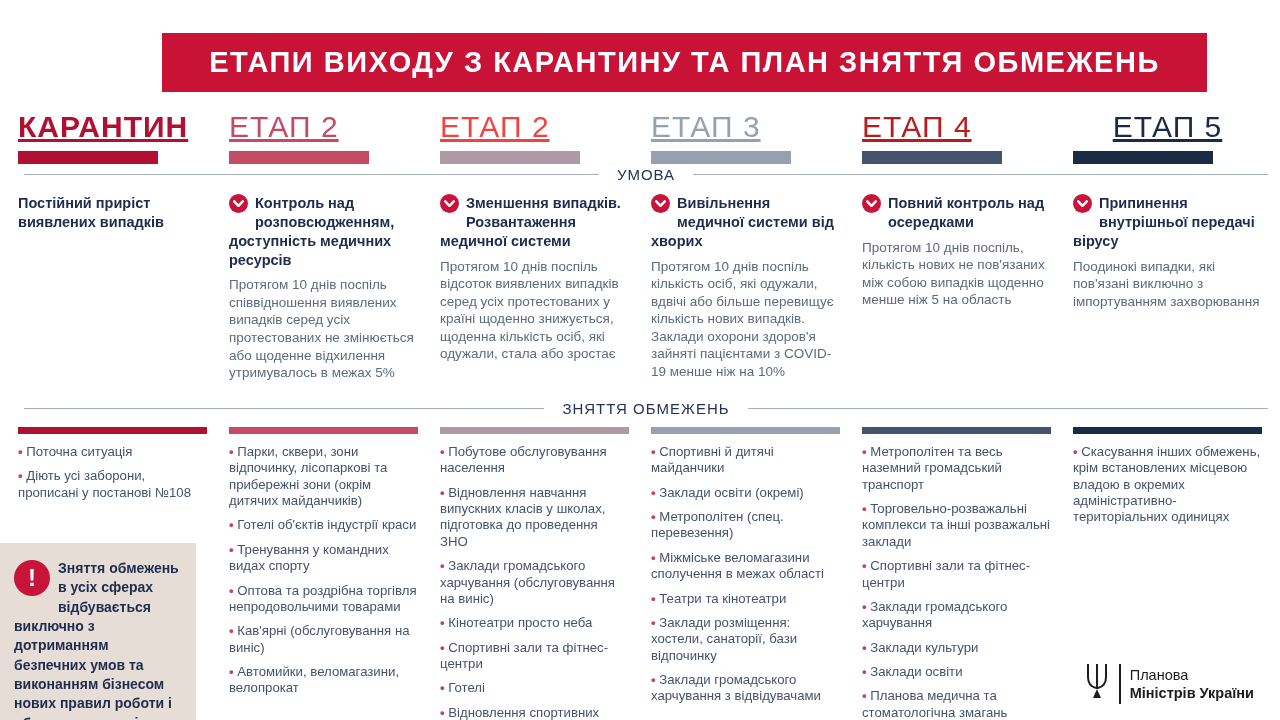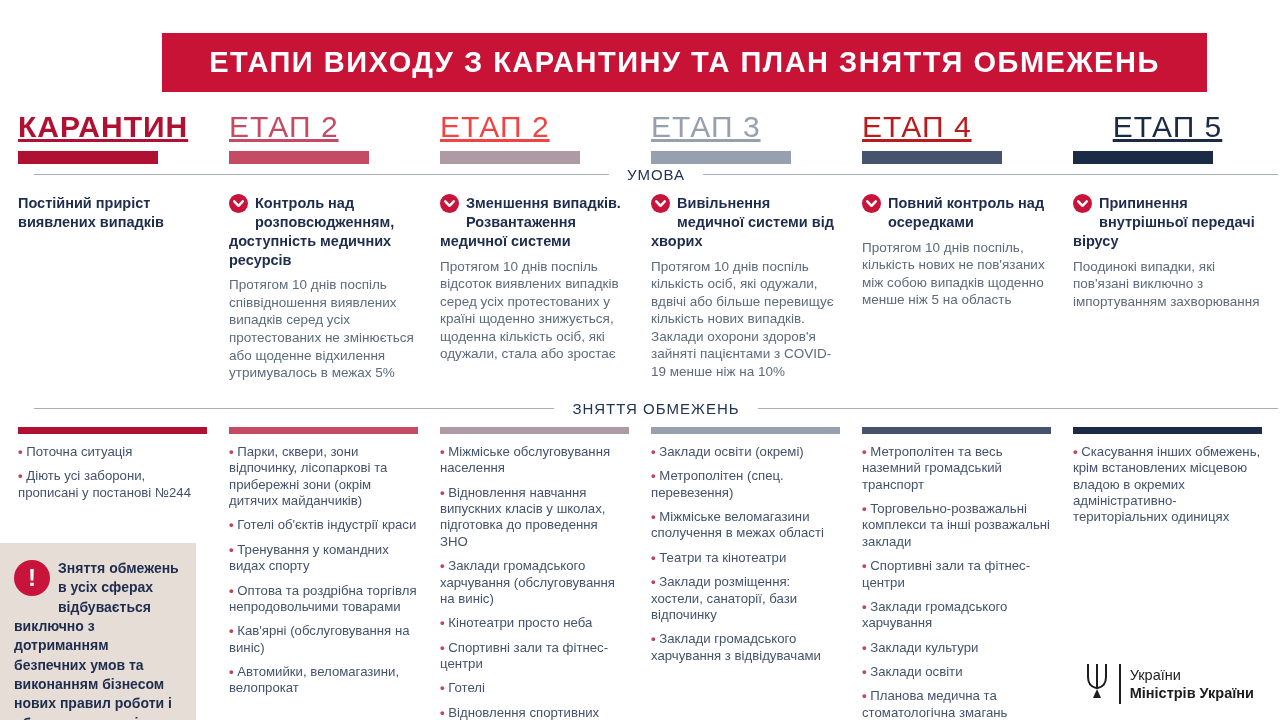--- a/index.html
+++ b/index.html
@@ -14,21 +14,21 @@
 
   
   .row{position:absolute;left:18px;width:1244px;display:grid;
        grid-template-columns:repeat(6,1fr);column-gap:22px;}
   .row-header{top:110px;}
   .col-label{font-size:30px;letter-spacing:1px;font-weight:400;white-space:nowrap;text-decoration:underline;}
   .col-label.first{font-weight:600;}
   .hbar{margin-top:7px;height:13px;width:74%;}
 
   
-  .band{position:absolute;left:34px;width:1244px;display:flex;align-items:center;}
+  .band{position:absolute;left:24px;width:1244px;display:flex;align-items:center;}
   .band .line{flex:1;height:1px;background:#a6aeb6;}
   .band .band-label{padding:0 18px;font-size:15px;letter-spacing:1px;color:#22345"
         ;}
   .band .band-label{color:#223455;}
   .band-umova{top:166px;}
   .band-znyattya{top:400px;}
 
   /* Conditions row */
   .row-conditions{top:194px;}
   .cond-strong{margin:0 0 12px 0;font-size:14.5px;font-weight:700;color:#1e2c4d;line-height:1.3;}
@@ -180,40 +180,41 @@
     <div class="rbar" style="background: rgb(197, 75, 101);"></div>
     <div class="rbar" style="background: rgb(173, 154, 164);"></div>
     <div class="rbar" style="background: rgb(150, 160, 174);"></div>
     <div class="rbar" style="background: rgb(70, 83, 108);"></div>
     <div class="rbar" style="background: rgb(27, 42, 69);"></div>
   </div>
 
   <div class="row row-lists">
     <ul class="rlist">
         <li>Поточна ситуація</li>
-        <li>Діють усі заборони, прописані у постанові №244</li>
+        <li>Діють усі заборони, прописані у постанові №108</li>
       </ul>
     <ul class="rlist">
         <li>Парки, сквери, зони відпочинку, лісопаркові та прибережні зони (окрім дитячих майданчиків)</li>
         <li>Готелі об'єктів індустрії краси</li>
         <li>Тренування у командних видах спорту</li>
         <li>Оптова та роздрібна торгівля непродовольчими товарами</li>
         <li>Кав'ярні (обслуговування на виніс)</li>
         <li>Автомийки, веломагазини, велопрокат</li>
       </ul>
     <ul class="rlist">
-        <li>Міжміське обслуговування населення</li>
+        <li>Побутове обслуговування населення</li>
         <li>Відновлення навчання випускних класів у школах, підготовка до проведення ЗНО</li>
         <li>Заклади громадського харчування (обслуговування на виніс)</li>
         <li>Кінотеатри просто неба</li>
         <li>Спортивні зали та фітнес-центри</li>
         <li>Готелі</li>
         <li>Відновлення спортивних змагань, у яких беруть участь не більше 50 осіб без глядачів</li>
       </ul>
     <ul class="rlist">
+        <li>Спортивні й дитячі майданчики</li>
         <li>Заклади освіти (окремі)</li>
         <li>Метрополітен (спец. перевезення)</li>
         <li>Міжміське веломагазини сполучення в межах області</li>
         <li>Театри та кінотеатри</li>
         <li>Заклади розміщення: хостели, санаторії, бази відпочинку</li>
         <li>Заклади громадського харчування з відвідувачами</li>
       </ul>
     <ul class="rlist">
         <li>Метрополітен та весь наземний громадський транспорт</li>
         <li>Торговельно-розважальні комплекси та інші розважальні заклади</li>
@@ -237,18 +238,18 @@
     <span class="tryzub">
       <svg width="26" height="40" viewBox="0 0 26 40" fill="none" stroke="#1d1d1f" stroke-width="2">
         <path d="M4 2 v13 c0 7 4 10 8 11"></path>
         <path d="M22 2 v13 c0 7 -4 10 -8 11"></path>
         <path d="M13 2 v25"></path>
         <path d="M13 27 l-4 9 h8 z" fill="#1d1d1f" stroke="none"></path>
       </svg>
     </span>
     <span class="vline"></span>
     <span class="org">
-      <span class="org-line1">України</span>
+      <span class="org-line1">Планова</span>
       <span class="org-line2">Міністрів України</span>
     </span>
   </div>
 
 </div>
 
 </body></html>

